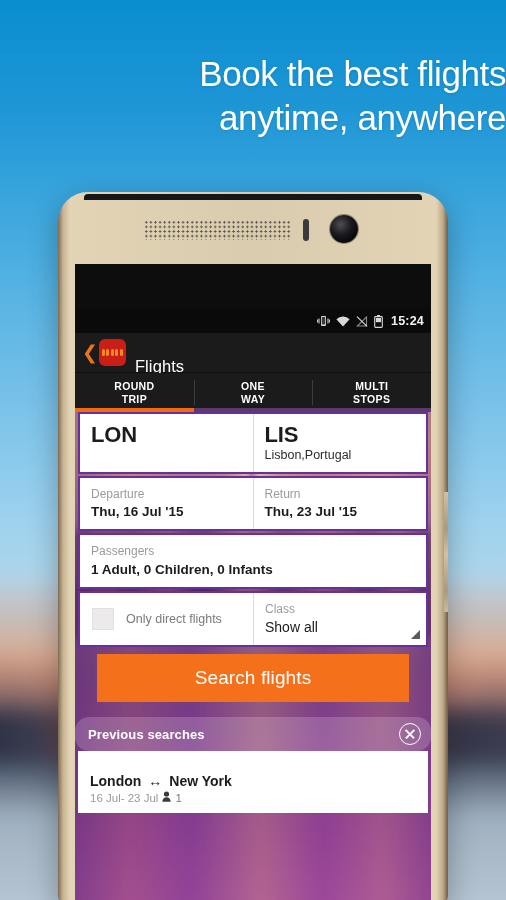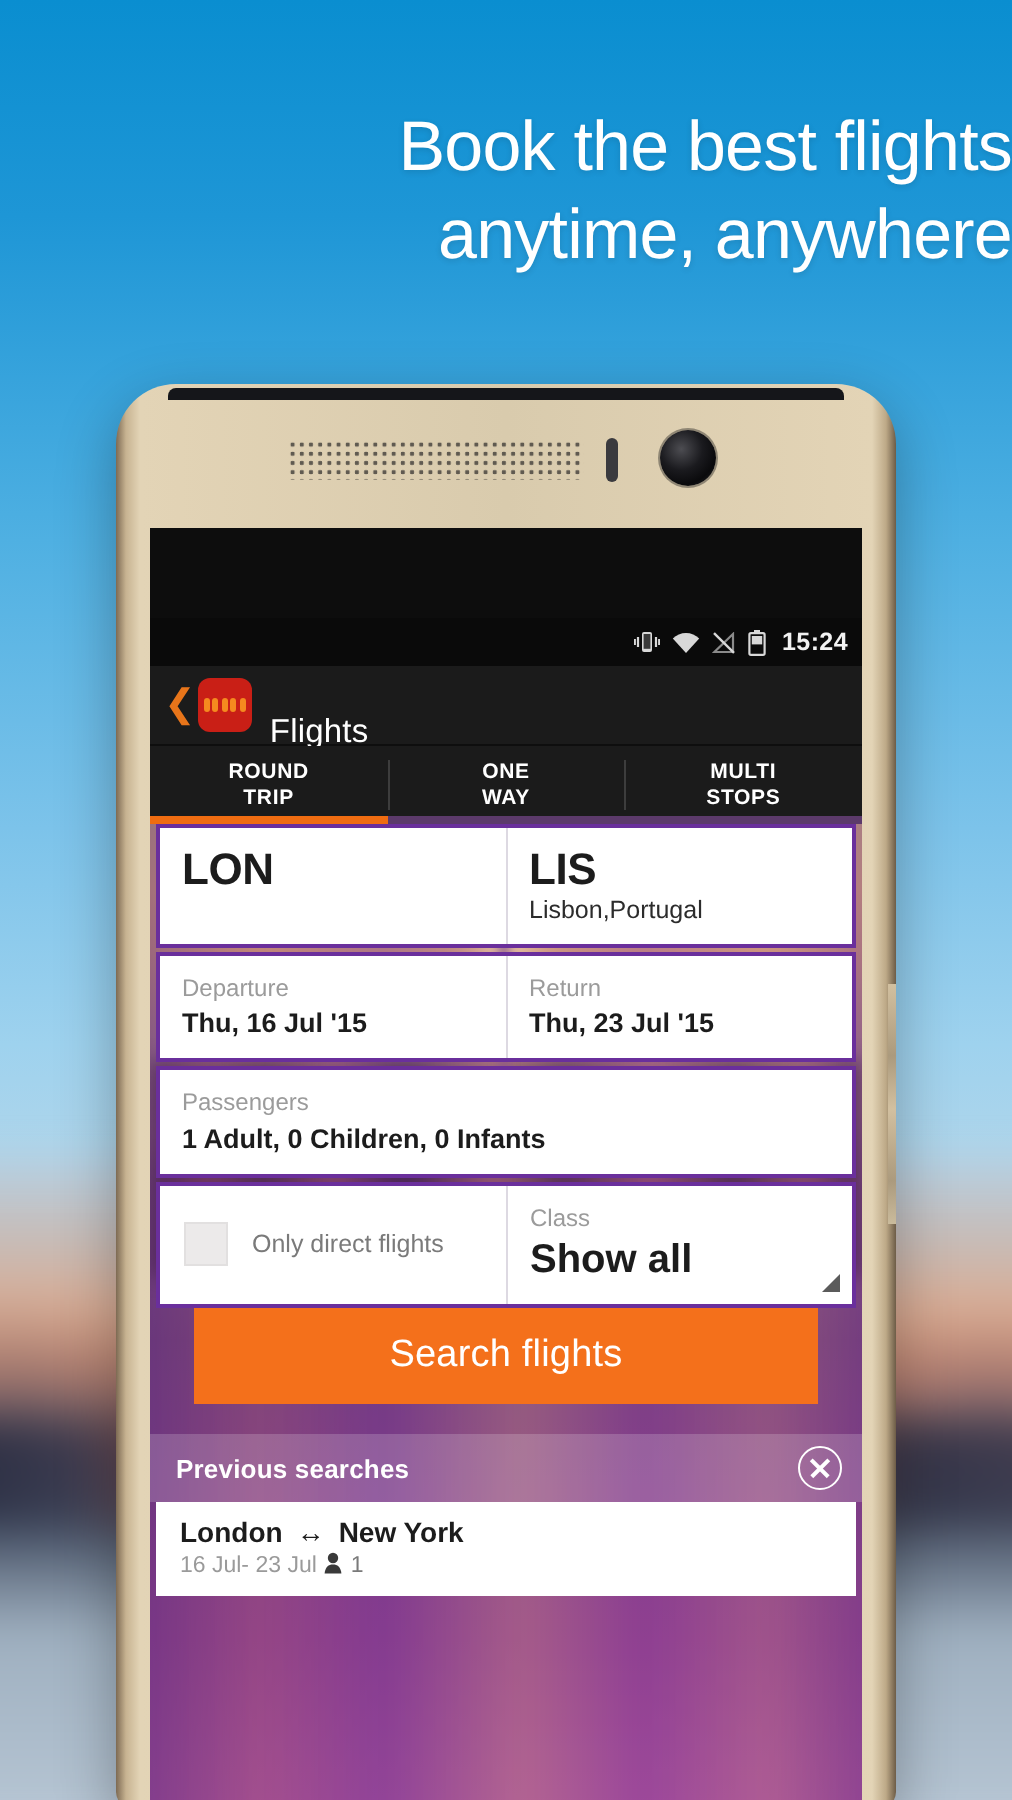--- a/index.html
+++ b/index.html
@@ -250,21 +250,21 @@
   }
   .city {
     font-size: 12.5px; color: #2c2c2c; margin-top: 2px; font-weight: 400;
   }
   .lbl {
     font-size: 12px; color: #9b9b9b; line-height: 1.2;
   }
   .val {
     font-size: 13.5px; color: #1c1c1c; font-weight: 700; margin-top: 3px;
   }
-  .val-normal { font-weight: 700; font-size: 20px; }
+  .val-normal { font-weight: 400; font-size: 14px; }
   .row-options { align-items: stretch; }
   .cell-check {
     display: flex; align-items: center; gap: 12px;
     padding-left: 12px;
   }
   .checkbox {
     width: 22px; height: 22px;
     background: #eceaea;
     border: 1px solid #e2e0e0;
     flex: none;
@@ -289,20 +289,21 @@
     margin-top: 12px;
   }
 
   
   .prev-header {
     position: absolute; left: 0; right: 0; top: 305px;
     height: 34px;
     background: rgba(255,255,255,.18);
     display: flex; align-items: center;
     padding: 0 10px 0 13px;
+    border-radius: 14px;
   }
   .prev-title {
     color: #ffffff; font-size: 13px; font-weight: 700;
     flex: 1; letter-spacing: .1px;
   }
   .prev-close {
     width: 22px; height: 22px; border-radius: 50%;
     border: 1.5px solid #ffffff;
     position: relative; flex: none;
   }
@@ -310,21 +311,21 @@
     content: ""; position: absolute; left: 50%; top: 50%;
     width: 12px; height: 1.6px; background: #ffffff;
     transform-origin: center;
   }
   .prev-close::before { transform: translate(-50%,-50%) rotate(45deg); }
   .prev-close::after  { transform: translate(-50%,-50%) rotate(-45deg); }
 
   .prev-item {
     position: absolute; left: 3px; right: 3px; top: 339px;
     background: #ffffff;
-    padding: 7px 12px 8px 12px;
+    padding: 22px 12px 8px 12px;
   }
   .prev-route {
     font-size: 14px; font-weight: 700; color: #1c1c1c;
     display: flex; align-items: center; gap: 7px;
   }
   .prev-arrow { font-size: 14px; font-weight: 700; }
   .prev-meta {
     font-size: 11.5px; color: #9a9a9a; margin-top: 2px;
     display: flex; align-items: center; gap: 4px;
   }

